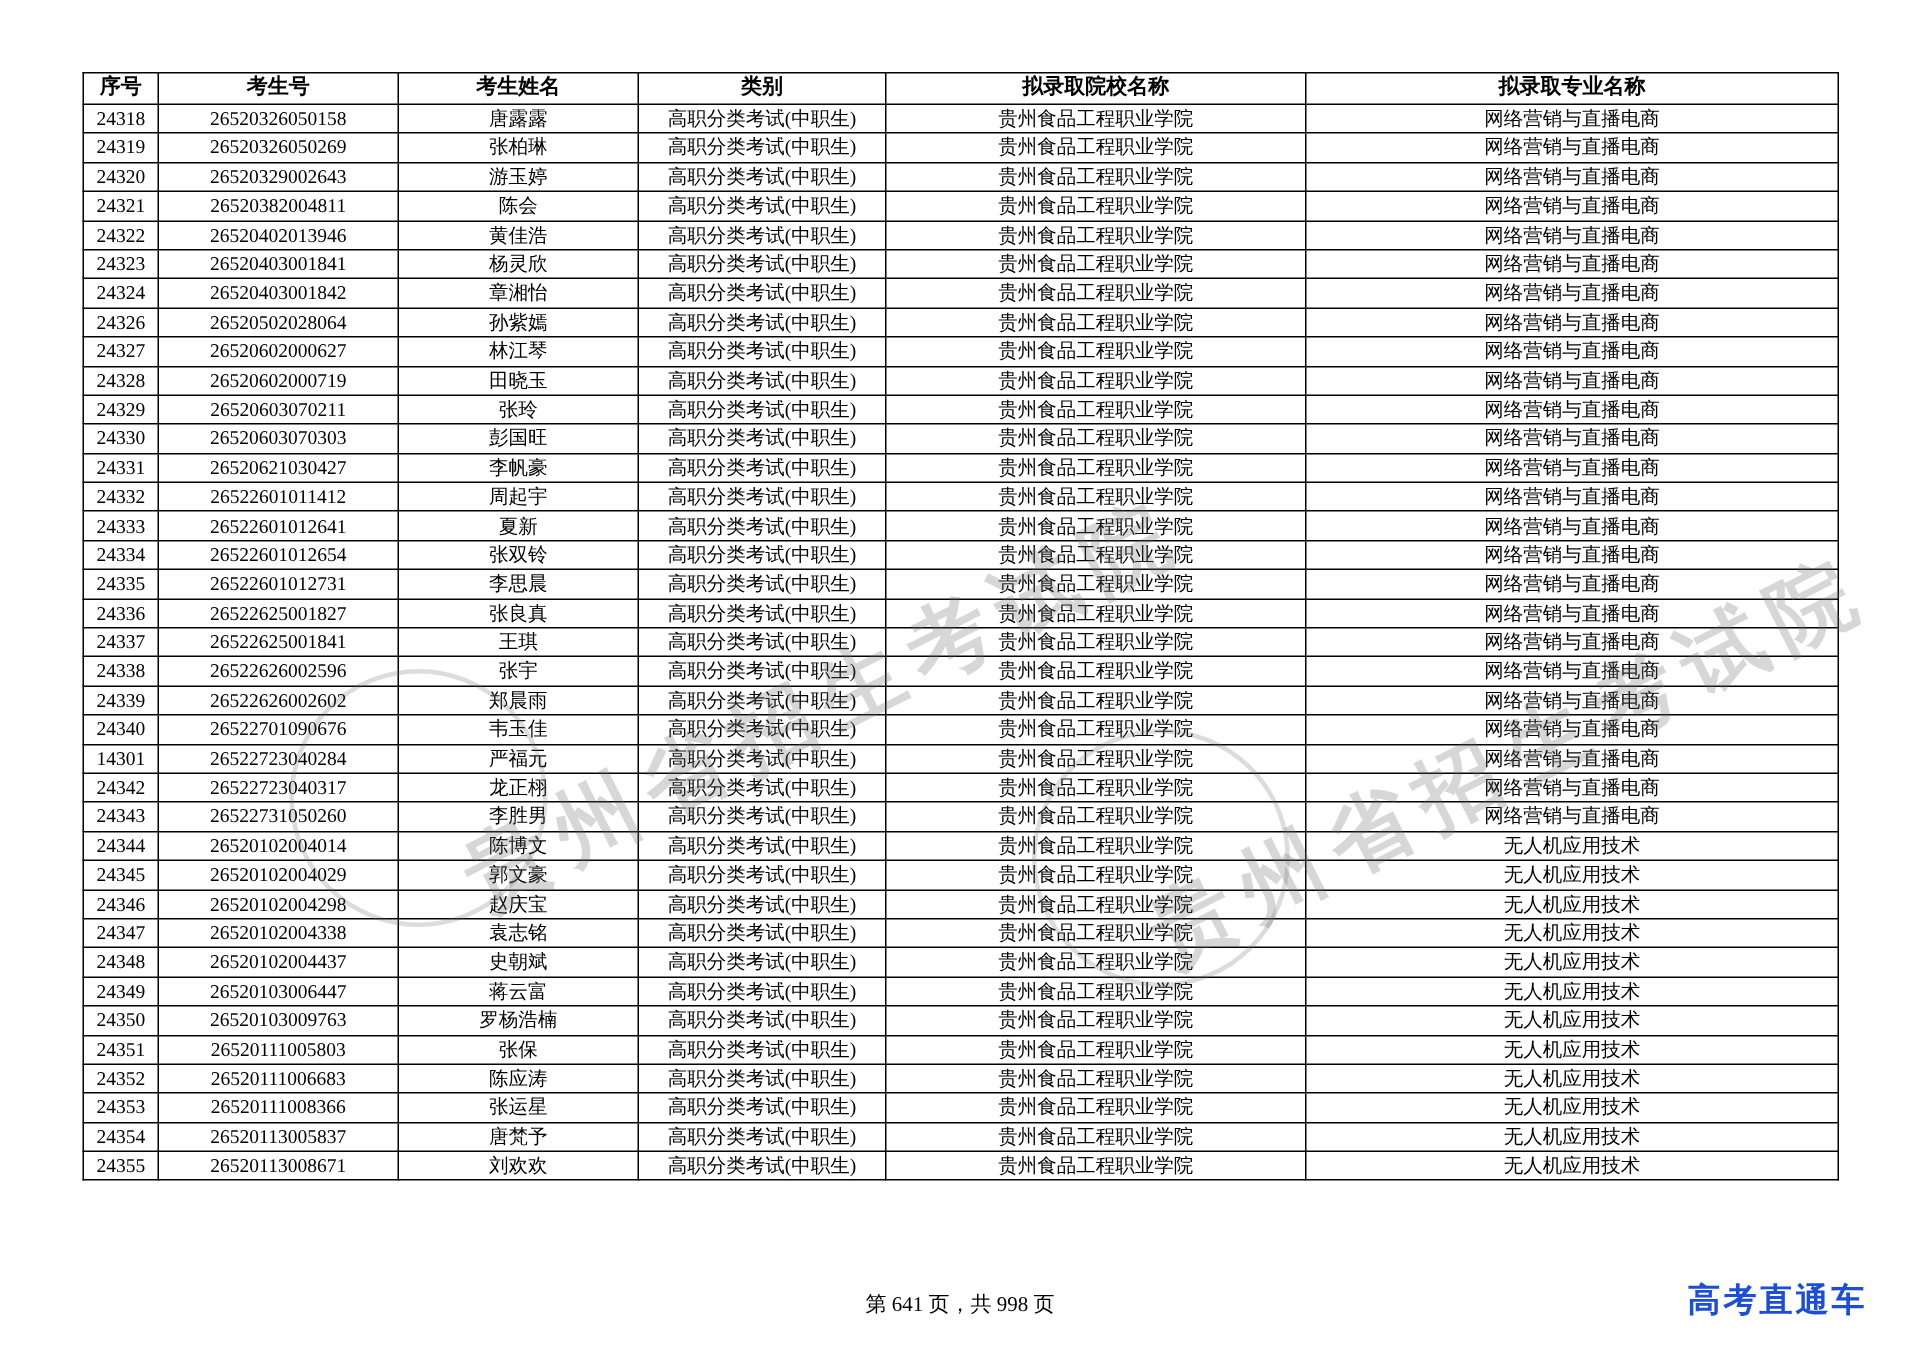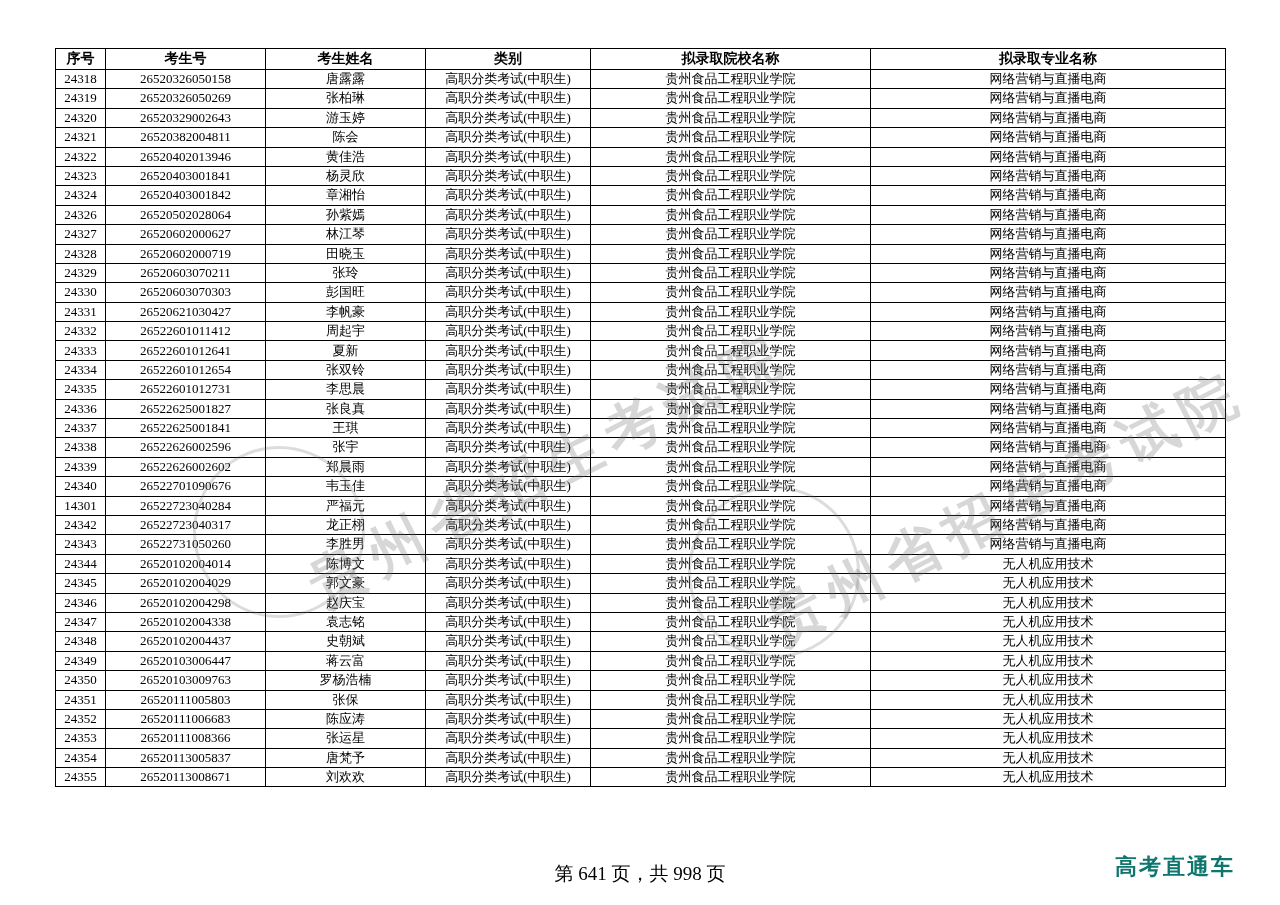--- a/index.html
+++ b/index.html
@@ -61,32 +61,32 @@
     border-radius: 50%;
   }
   .wmc1 { left: 193px; top: 446px; }
   .wmc2 { left: 688px; top: 486px; }
   .footer-pageinfo {
     position: absolute;
     left: 0;
     right: 0;
     top: 861px;
     text-align: center;
-    font-size: 19px;
+    font-size: 14px;
     color: #000;
     z-index: 2;
   }
   .brand-watermark {
     position: absolute;
-    right: 45px;
+    right: 35px;
     top: 852px;
     font-size: 22px;
     font-weight: bold;
     font-family: "Liberation Sans", "DejaVu Sans", sans-serif;
-    color: #0f766e;
+    color: #1d4ed8;
     letter-spacing: 2px;
     z-index: 2;
   }
 </style>
 </head>
 <body>
 
 <div class="page">
 
   <div class="watermark-layer">

